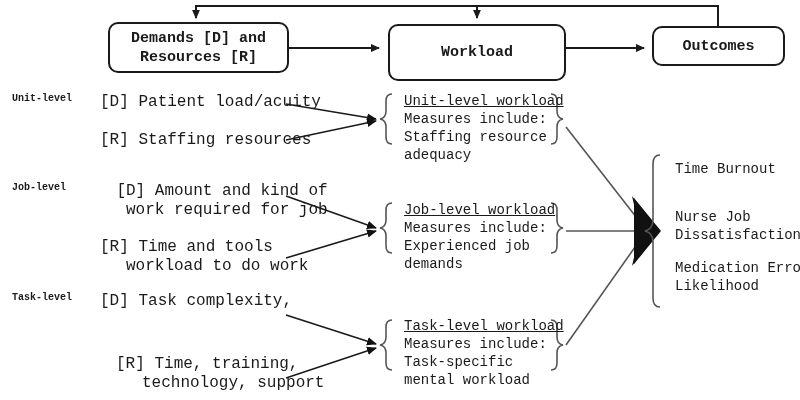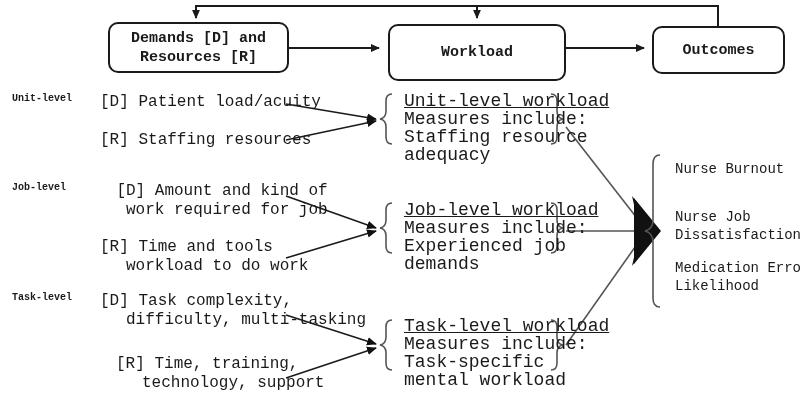--- a/index.html
+++ b/index.html
@@ -33,21 +33,21 @@
   .factor{
     position:absolute;
     font-size:16px;
     line-height:19px;
     white-space:nowrap;
   }
   .factor .tag{display:inline-block;}
   .factor .cont{display:block;padding-left:26px;}
   .wlblock{
     position:absolute;
-    font-size:18px;
+    font-size:14px;
     line-height:18px;
     white-space:nowrap;
   }
   .wlblock .hd{text-decoration:underline;display:block;}
   .wlblock .ln{display:block;}
   .outcome{
     position:absolute;
     font-size:14px;
     line-height:18px;
     white-space:nowrap;
@@ -138,21 +138,21 @@
     <div>
       <span>Demands [D] and</span><br>
       <span>Resources [R]</span>
     </div>
   </div>
 
   <div class="topbox" style="left:388px;top:24px;width:178px;height:57px;">
     <span>Workload</span>
   </div>
 
-  <div class="topbox" style="left:652px;top:26px;width:133px;height:48px;">
+  <div class="topbox" style="left:652px;top:26px;width:133px;height:40px;">
     <span>Outcomes</span>
   </div>
 
   <div class="rowlabel" style="left:12px;top:93px;">Unit-level</div>
 
   <div class="factor" style="left:100px;top:93px;">
     <span class="tag">[D]</span>
     <span>Patient load/acuity</span>
   </div>
 
@@ -187,38 +187,37 @@
     <span class="ln">Measures include:</span>
     <span class="ln">Experienced job</span>
     <span class="ln">demands</span>
   </div>
 
   <div class="rowlabel" style="left:12px;top:292px;">Task-level</div>
 
   <div class="factor" style="left:100px;top:292px;">
     <span class="tag">[D]</span>
     <span>Task complexity,</span>
-    <span class="cont">difficulty, multi-tasking</span>
   </div>
 
   <div class="factor" style="left:116px;top:355px;">
     <span class="tag">[R]</span>
     <span>Time, training,</span>
     <span class="cont">technology, support</span>
   </div>
 
   <div class="wlblock" style="left:404px;top:317px;">
     <span class="hd">Task-level workload</span>
     <span class="ln">Measures include:</span>
     <span class="ln">Task-specific</span>
     <span class="ln">mental workload</span>
   </div>
 
   <div class="outcome" style="left:675px;top:160px;">
-    <span class="ln">Nurse Burnout</span>
+    <span class="ln">Time Burnout</span>
   </div>
 
   <div class="outcome" style="left:675px;top:208px;">
     <span class="ln">Nurse Job</span>
     <span class="ln">Dissatisfaction</span>
   </div>
 
   <div class="outcome" style="left:675px;top:259px;">
     <span class="ln">Medication Error</span>
     <span class="ln">Likelihood</span>

